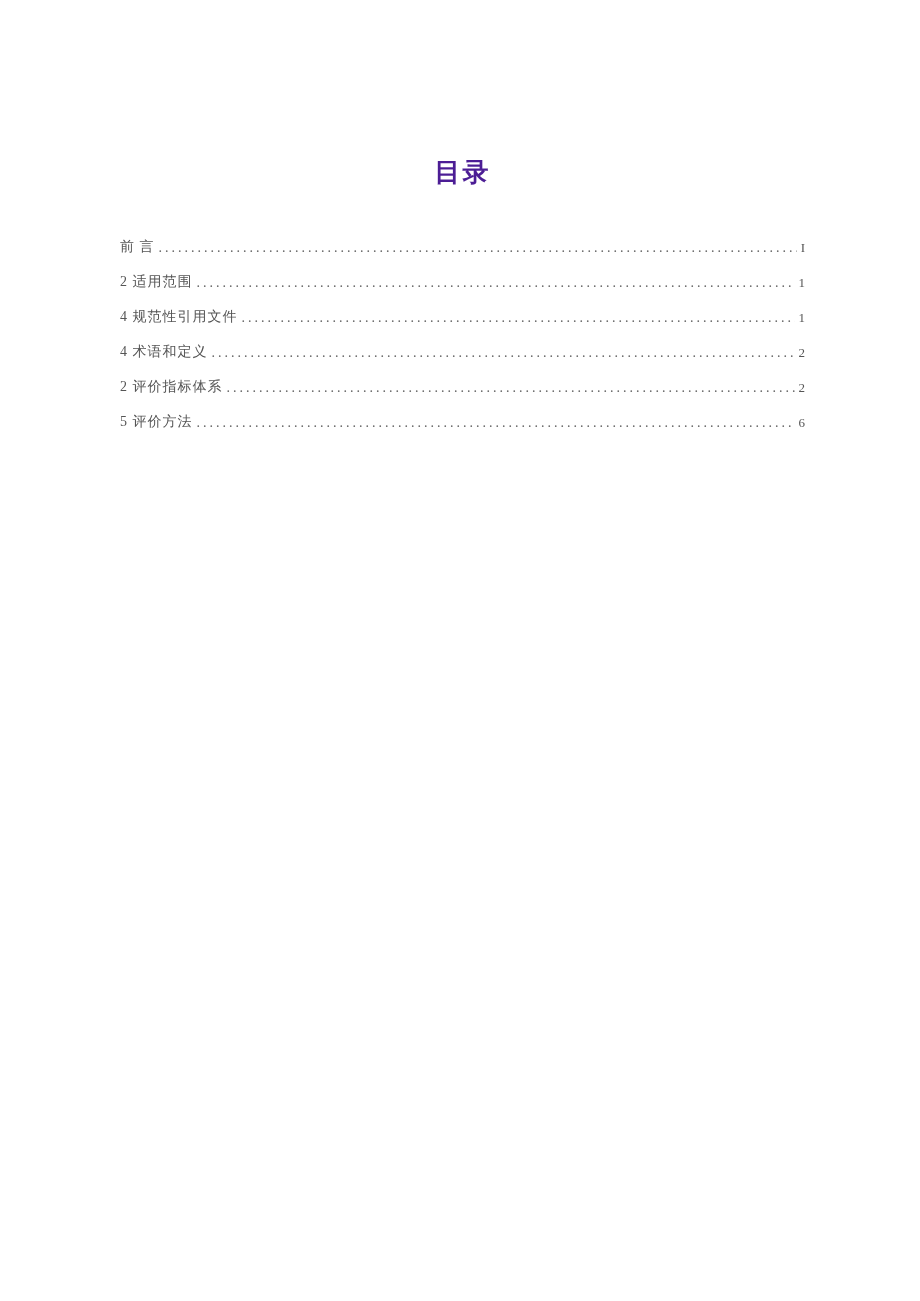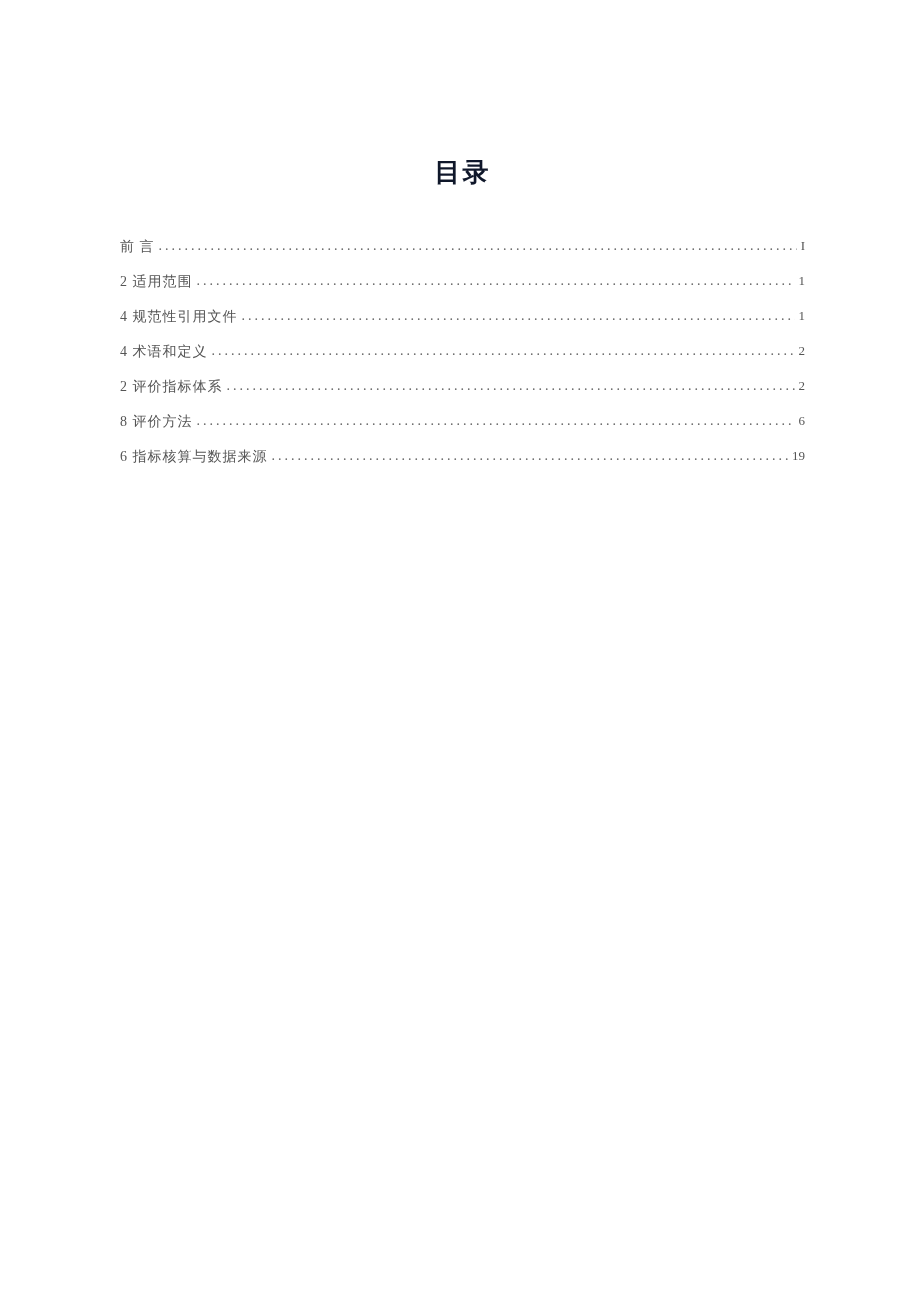--- a/index.html
+++ b/index.html
@@ -15,30 +15,30 @@
       position: relative;
     }
     .page {
       padding: 155px 115px 0 120px;
     }
     .title {
       text-align: center;
       font-size: 26px;
       font-weight: bold;
       font-family: "SimHei", "黑体", sans-serif;
-      color: #0f172a;
+      color: #4c1d95;
       margin-bottom: 48px;
       letter-spacing: 2px;
     }
     .toc-list {
       list-style: none;
     }
     .toc-entry {
       display: flex;
-      align-items: flex-start;
+      align-items: flex-end;
       font-size: 14px;
       color: #555;
       margin-bottom: 17px;
       white-space: nowrap;
       overflow: hidden;
     }
     .toc-label {
       letter-spacing: 1px;
       flex-shrink: 0;
     }
@@ -83,23 +83,18 @@
       <span class="toc-label">4 术语和定义</span>
       <span class="toc-dots"></span>
       <span class="toc-page">2</span>
     </li>
     <li class="toc-entry">
       <span class="toc-label">2 评价指标体系</span>
       <span class="toc-dots"></span>
       <span class="toc-page">2</span>
     </li>
     <li class="toc-entry">
-      <span class="toc-label">8 评价方法</span>
+      <span class="toc-label">5 评价方法</span>
       <span class="toc-dots"></span>
       <span class="toc-page">6</span>
-    </li>
-    <li class="toc-entry">
-      <span class="toc-label">6 指标核算与数据来源</span>
-      <span class="toc-dots"></span>
-      <span class="toc-page">19</span>
     </li>
   </ul>
 </div>
 
 </body></html>

